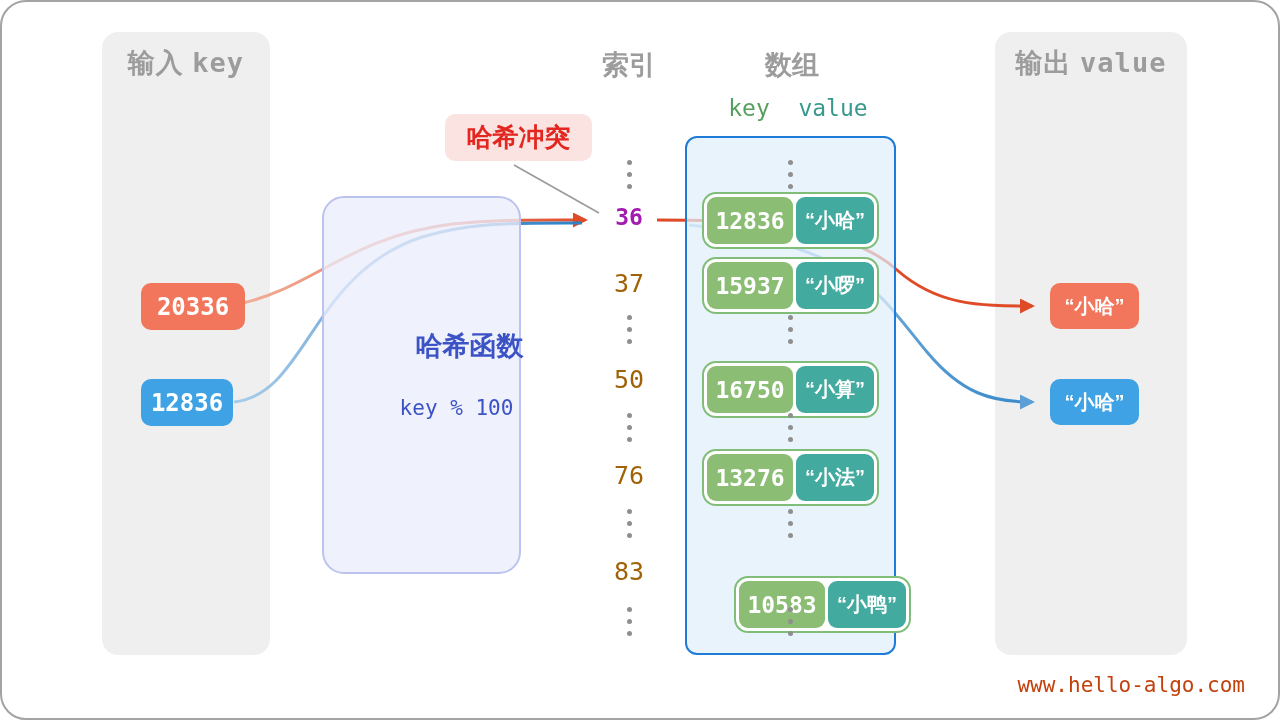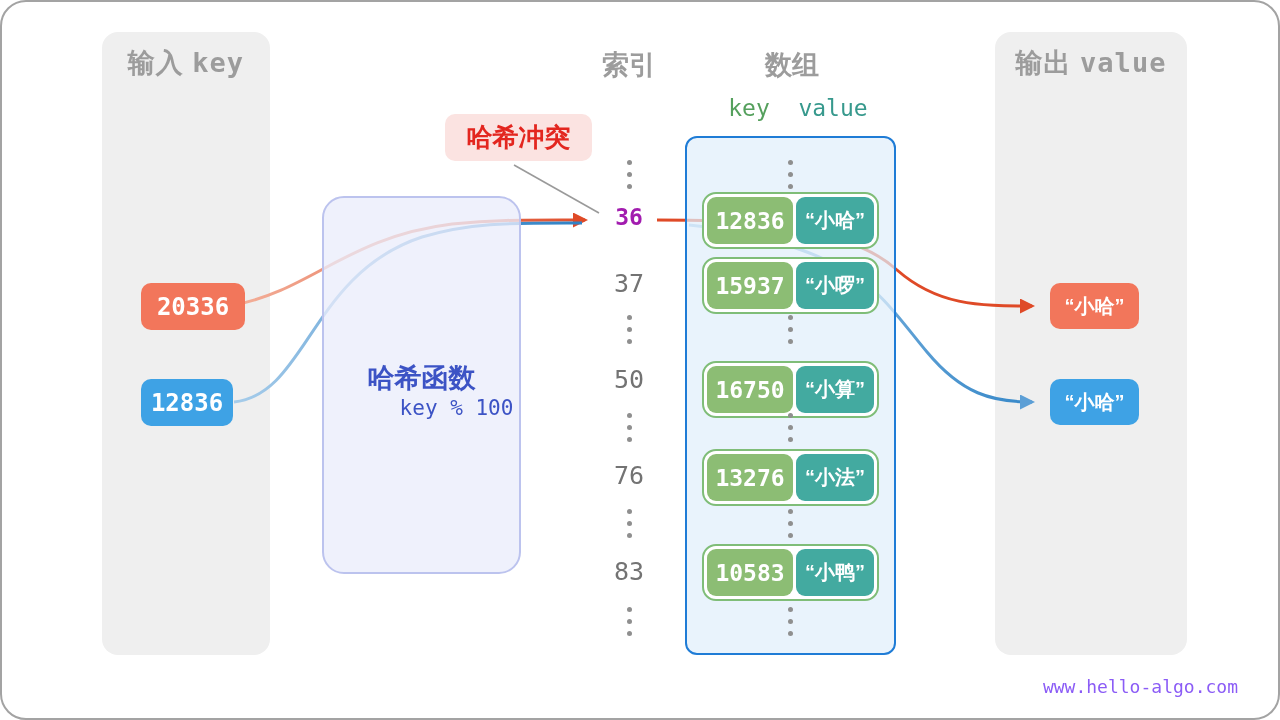--- a/index.html
+++ b/index.html
@@ -20,56 +20,56 @@
     z-index:4;
   }
   .pill.orange{background:#F2765B;}
   .pill.blue{background:#3EA2E5;}
   .pill .num{font-family:"DejaVu Sans Mono","Liberation Mono",monospace;font-weight:bold;font-size:24px;}
   .pill .zhval{font-weight:bold;font-size:20px;}
   #hash-box{
     left:320px;top:194px;width:199px;height:378px;border-radius:22px;
     background:rgba(234,237,251,0.78);border:2px solid #BCC3EE;z-index:3;box-sizing:border-box;
   }
-  .hash-title{position:absolute;left:0;width:100%;top:162px;text-align:center;
-    color:#3C53C5;font-weight:600;font-size:27px;}
+  .hash-title{position:absolute;left:0;width:100%;top:130px;text-align:center;
+    color:#3C53C5;font-weight:600;font-size:27px;padding-left:48px;}
   .hash-formula{position:absolute;left:0;width:100%;top:198px;text-align:center;
     color:#3C53C5;font-size:21px;margin-left:35px;}
   #collision-label{
     left:443px;top:112px;width:147px;height:47px;border-radius:10px;
     background:#FBE3E1;color:#E3261F;font-weight:bold;font-size:26px;
     display:flex;align-items:center;justify-content:center;z-index:4;
   }
   .col-header{color:#9C9C9C;font-weight:bold;font-size:27px;text-align:center;z-index:4;white-space:nowrap;}
   .kv-header{font-size:23px;z-index:4;text-align:center;}
   #array-panel{
     left:683px;top:134px;width:211px;height:519px;border-radius:12px;
     background:rgba(224,239,251,0.72);border:2.5px solid #1F7CD6;z-index:3;box-sizing:border-box;
   }
-  .index-cell{width:80px;text-align:center;color:#737373;font-size:25px;z-index:4;}
+  .index-cell{width:80px;text-align:center;color:#a16207;font-size:25px;z-index:4;}
   .index-cell.hl{color:#a21caf;font-weight:bold;font-size:23px;}
   .pair-row{
     left:700px;width:177px;height:57px;background:#ffffff;border:2px solid #7FBD78;
     border-radius:14px;z-index:4;box-sizing:border-box;display:flex;align-items:stretch;
     padding:3px;gap:3px;
   }
   .pair-key{
     width:86px;background:#8CBD74;border-radius:9px;color:#fff;
     display:flex;align-items:center;justify-content:center;
     font-family:"DejaVu Sans Mono","Liberation Mono",monospace;font-weight:bold;font-size:23px;
   }
   .pair-val{
     flex:1;background:#43AAA0;border-radius:9px;color:#fff;
     display:flex;align-items:center;justify-content:center;font-weight:bold;font-size:20px;
   }
   .dots{display:flex;flex-direction:column;align-items:center;justify-content:space-between;
     width:6px;height:29px;z-index:4;}
   .dots i{width:5px;height:5px;border-radius:50%;background:#8F8F8F;display:block;}
   #watermark{
-    right:40px;bottom:21px;color:#8b5cf6;font-size:18px;z-index:4;
+    right:33px;bottom:21px;color:#c2410c;font-size:21px;z-index:4;
   }
   #curves{position:absolute;left:0;top:0;width:1280px;height:720px;z-index:2;}
 </style>
 </head>
 <body>
 
 <div id="canvas">
 
   <div class="abs side-panel" style="left:100px;top:30px;width:168px;height:623px;"></div>
   <div class="abs panel-header" style="left:100px;top:43px;width:168px;"><span>输入</span>&nbsp;<span class="mono">key</span></div>
@@ -140,21 +140,21 @@
       <div class="pair-val">“小啰”</div>
     </div>
     <div class="abs pair-row" style="top: 339px; margin-top: 20px;">
       <div class="pair-key">16750</div>
       <div class="pair-val">“小算”</div>
     </div>
     <div class="abs pair-row" style="top: 447px;">
       <div class="pair-key">13276</div>
       <div class="pair-val">“小法”</div>
     </div>
-    <div class="abs pair-row" style="top: 542px;">
+    <div class="abs pair-row" style="top: 574px; margin-left: 32px;">
       <div class="pair-key">10583</div>
       <div class="pair-val">“小鸭”</div>
     </div>
     <div class="abs pill orange" style="left: 1048px; top: 281px; width: 89px; height: 46px;">
       <span class="zhval">“小哈”</span>
     </div>
     <div class="abs pill blue" style="left: 1048px; top: 377px; width: 89px; height: 46px;">
       <span class="zhval">“小哈”</span>
     </div>
     <div class="abs dots" style="left: 624.5px; top: 157.5px;">

